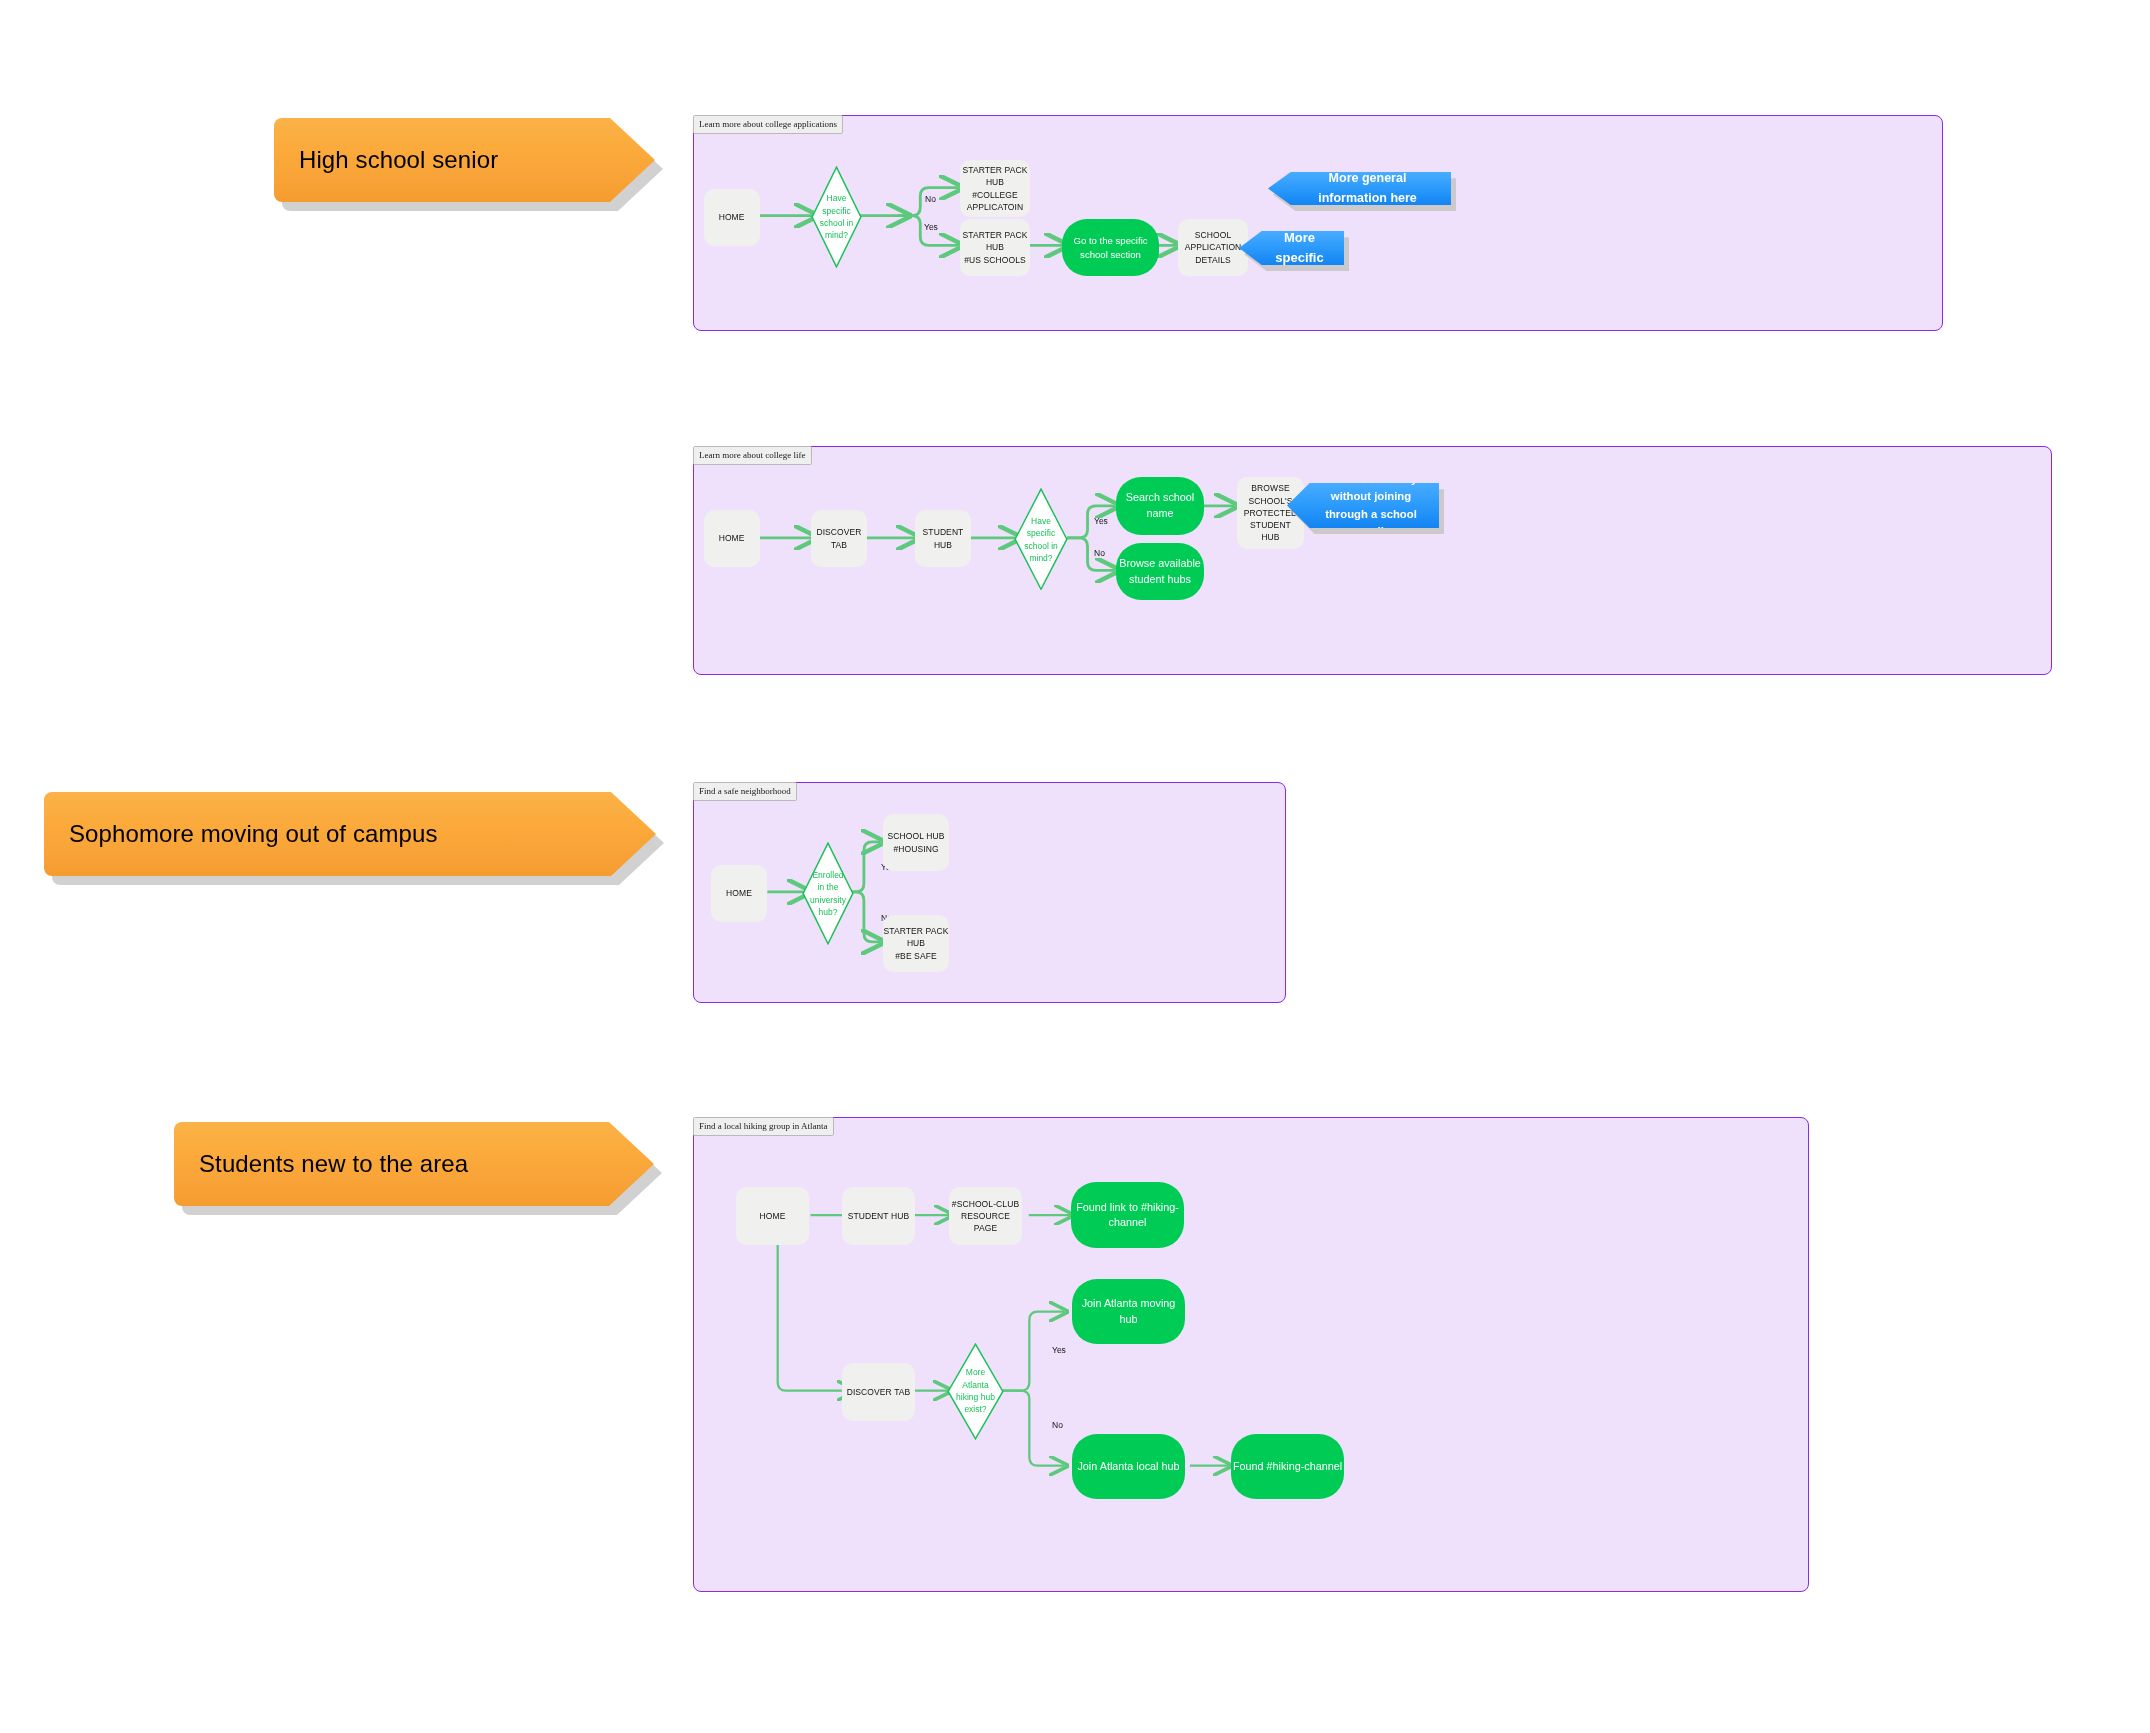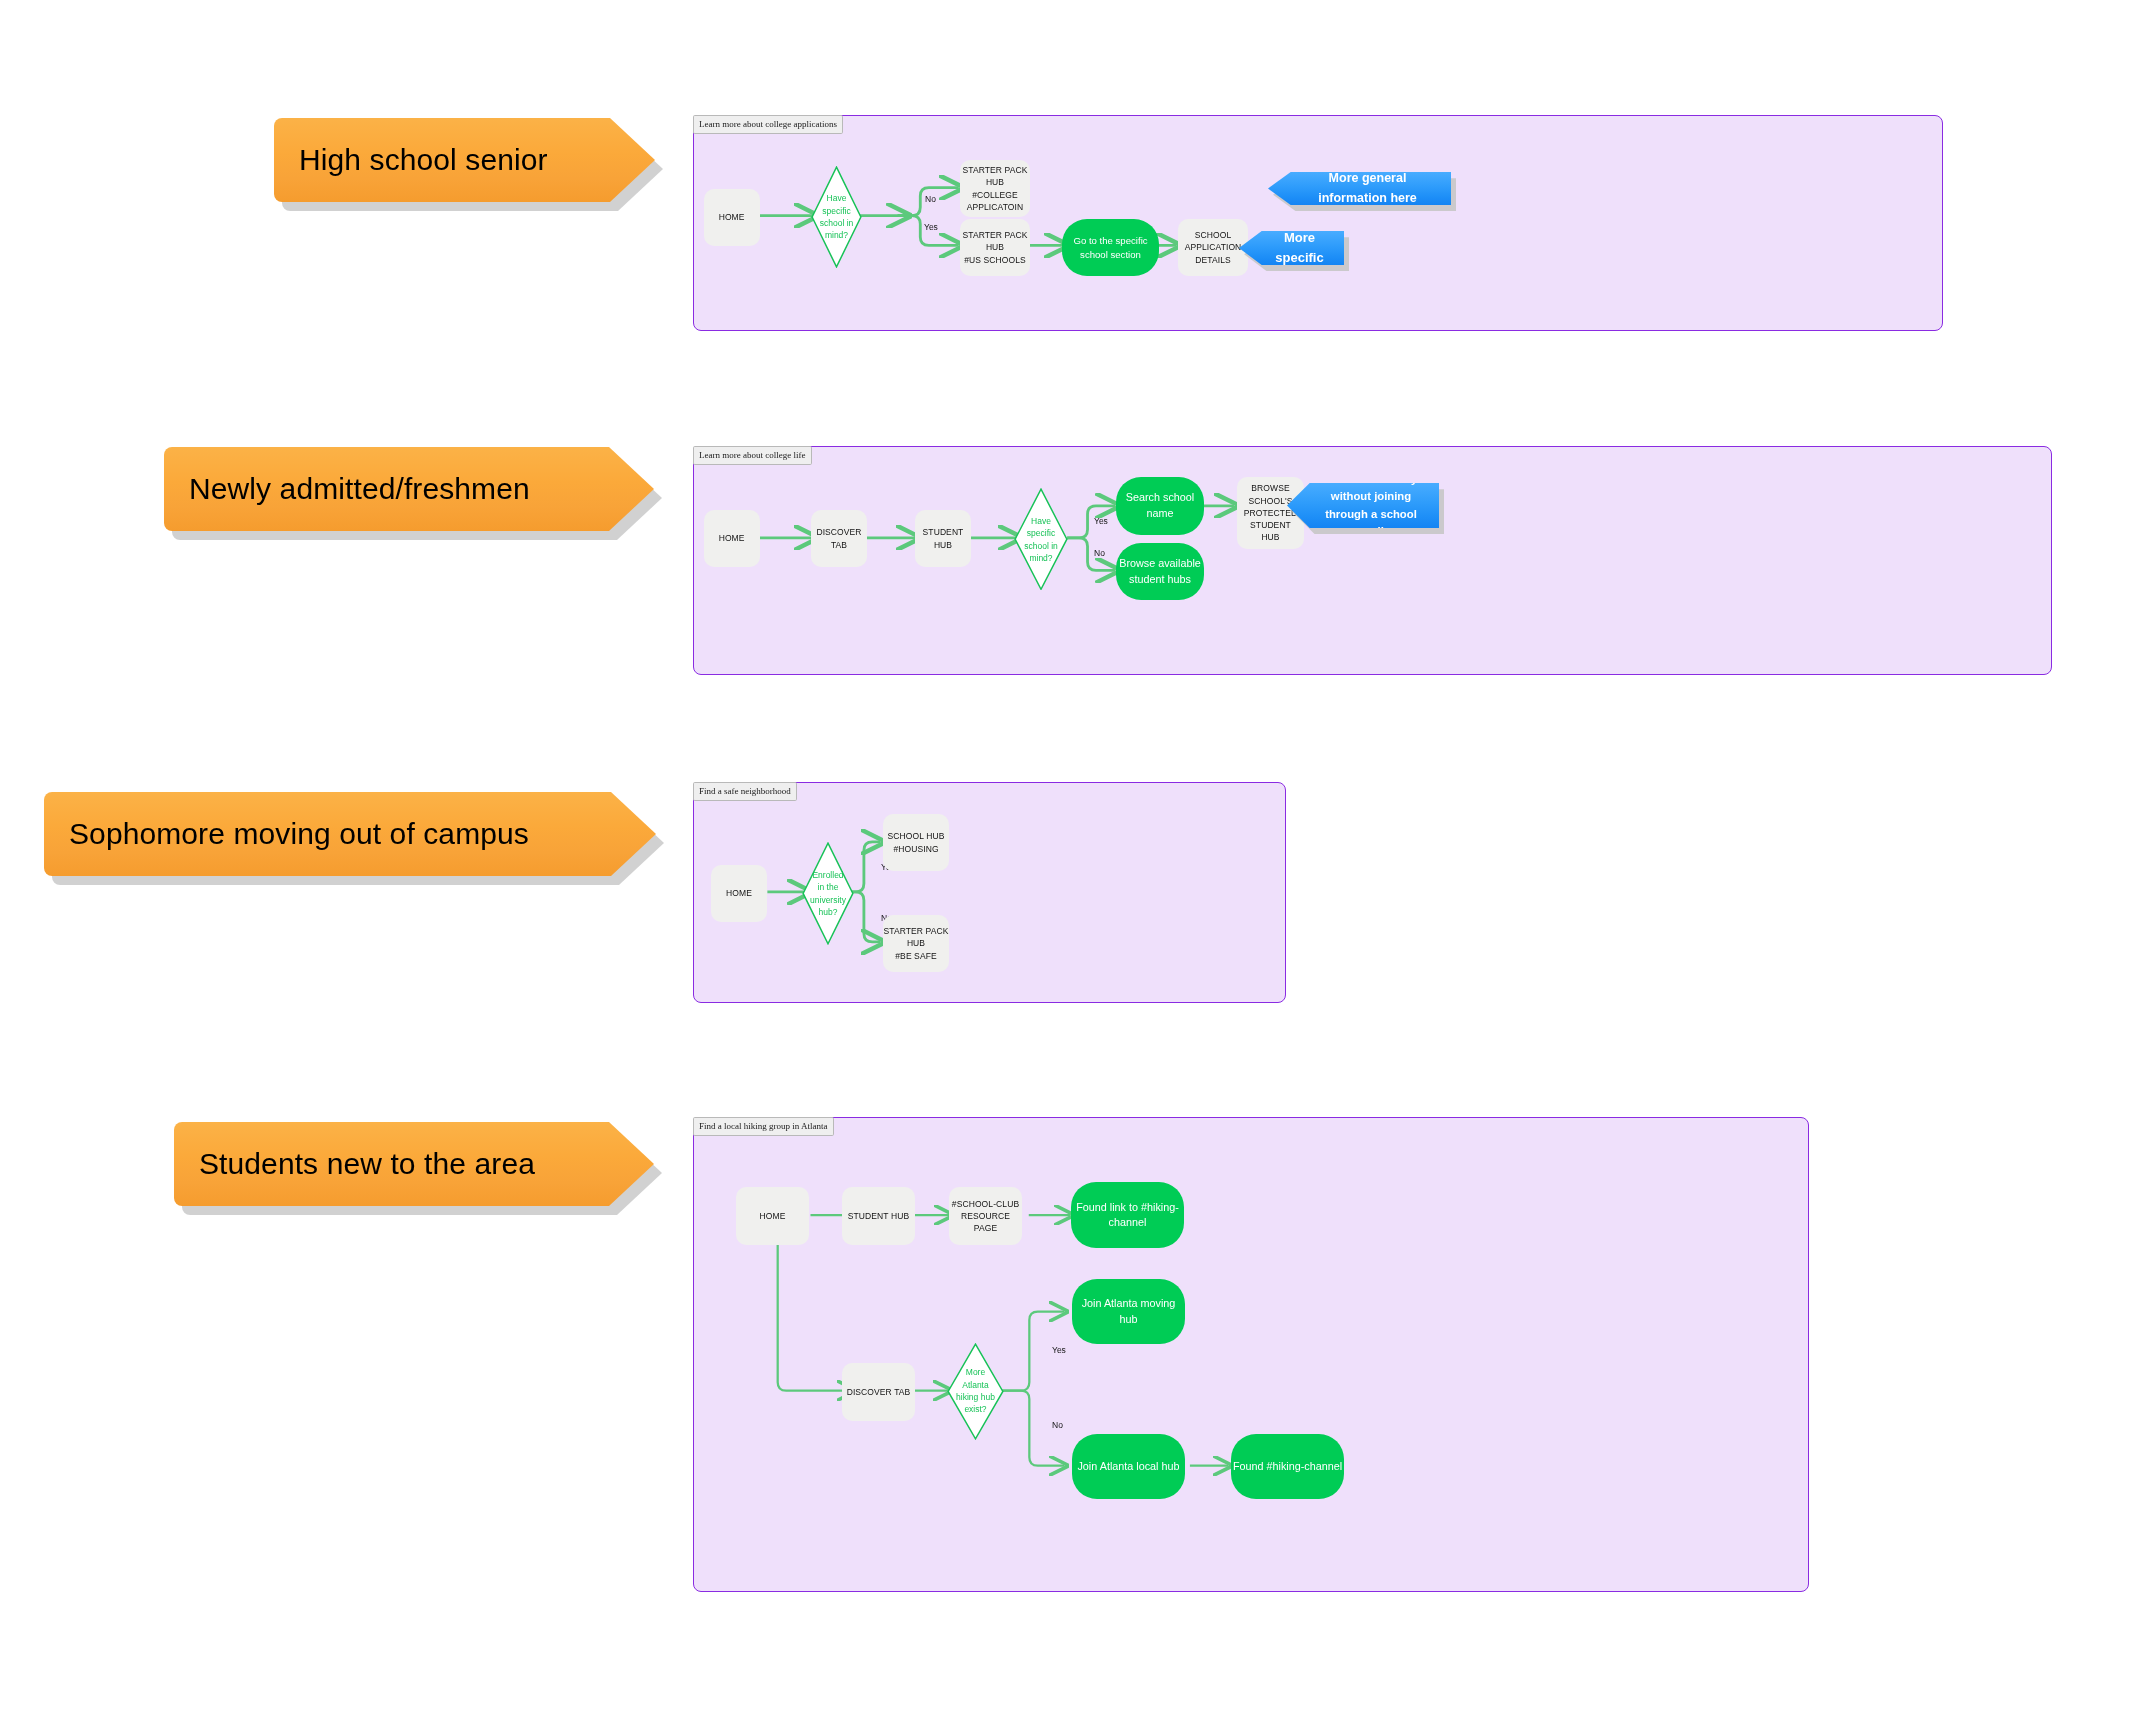--- a/index.html
+++ b/index.html
@@ -44,21 +44,21 @@
     clip-path: polygon(0 0, calc(100% - 45px) 0, 100% 50%, calc(100% - 45px) 100%, 0 100%);
     border-radius: 8px;
     display: flex;
     align-items: center;
   }
   .persona .label {
     position: relative;
     z-index: 3;
     padding-left: 25px;
     color: #000000;
-    font-size: 30px;
+    font-size: 24px;
     font-weight: 400;
     letter-spacing: 0.1px;
     white-space: nowrap;
     font-family: "Liberation Sans", sans-serif;
   }
 
   
   .panel {
     position: absolute;
     background: #EFE0FB;
@@ -182,26 +182,20 @@
 
 <div id="canvas">
 
   <div class="persona" style="left:274px; top:118px; width:381px; height:84px;">
     <div class="shadow"></div>
     <div class="body">
       <span class="label">High school senior</span>
     </div>
   </div>
 
-  <div class="persona" style="left:164px; top:447px; width:490px; height:84px;">
-    <div class="shadow"></div>
-    <div class="body">
-      <span class="label">Newly admitted/freshmen</span>
-    </div>
-  </div>
 
   <div class="persona" style="left:44px; top:792px; width:612px; height:84px;">
     <div class="shadow"></div>
     <div class="body">
       <span class="label">Sophomore moving out of campus</span>
     </div>
   </div>
 
   <div class="persona" style="left:174px; top:1122px; width:480px; height:84px;">
     <div class="shadow"></div>

